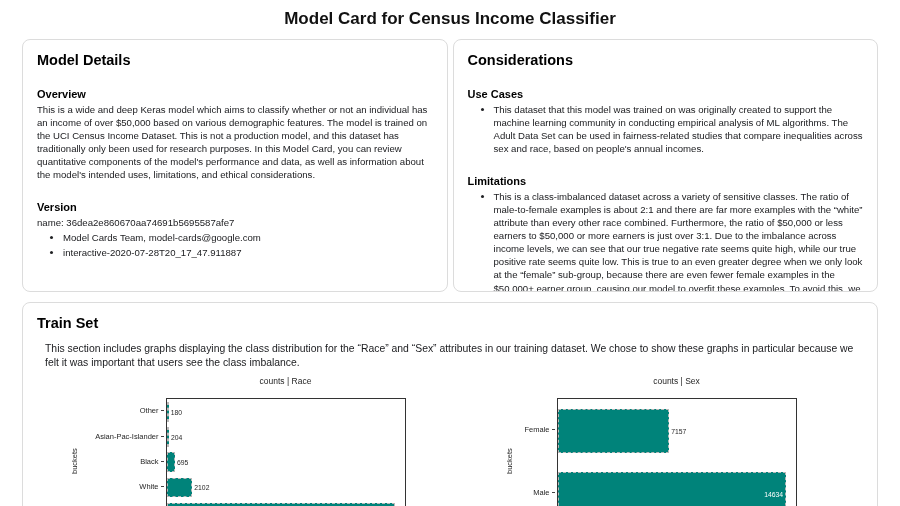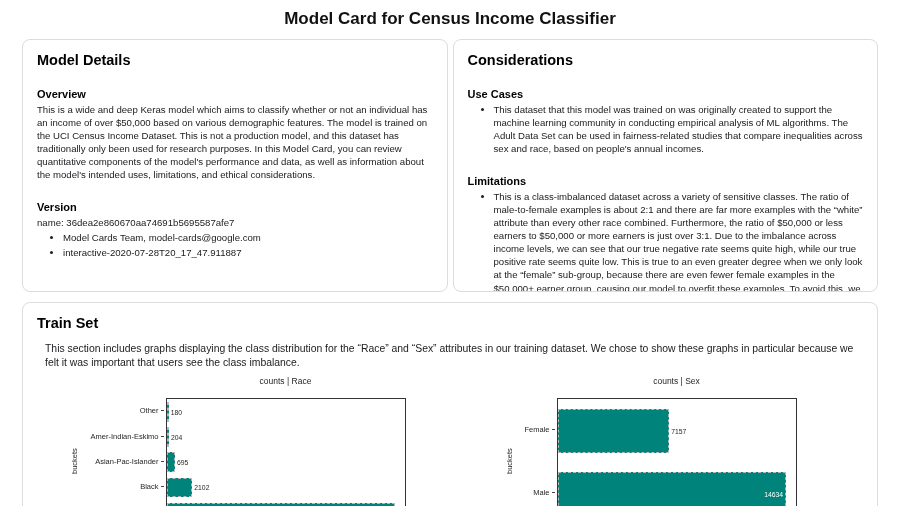--- a/index.html
+++ b/index.html
@@ -74,21 +74,20 @@
   <h2>Train Set</h2>
   <p class="train-desc">This section includes graphs displaying the class distribution for the “Race” and “Sex” attributes in our training dataset. We chose to show these graphs in particular because we felt it was important that users see the class imbalance.</p>
   <div class="charts-row">
     <div class="chart-half">
         <div class="fig" style="width: 352px;">
           <div class="fig-title" style="margin-left: 98px; width: 240px;">counts | Race</div>
           <div class="fig-row">
             <div class="fig-ylabel" style="height: 126px;">buckets</div>
             <div class="fig-ycol" style="width: 86px; height: 126px;">
               <div class="ytick" style="height: 25.2px;">Other</div>
-              <div class="ytick" style="height: 25.2px;">Amer-Indian-Eskimo</div>
               <div class="ytick" style="height: 25.2px;">Asian-Pac-Islander</div>
               <div class="ytick" style="height: 25.2px;">Black</div>
               <div class="ytick" style="height: 25.2px;">White</div>
             </div>
             <div class="fig-plot" style="width: 240px; height: 126px;">
               <div class="bar" style="top: 2.772px; height: 19.656px; width: 2.21085px; background: rgb(0, 131, 122);"></div>
               <div class="bar-label" style="top: 12.6px; left: 4.21085px; transform: translateY(-50%); color: rgb(38, 38, 38);">180</div>
               <div class="bar" style="top: 27.972px; height: 19.656px; width: 2.50563px; background: rgb(0, 131, 122);"></div>
               <div class="bar-label" style="top: 37.8px; left: 4.50563px; transform: translateY(-50%); color: rgb(38, 38, 38);">204</div>
               <div class="bar" style="top: 53.172px; height: 19.656px; width: 8.53634px; background: rgb(0, 131, 122);"></div>

